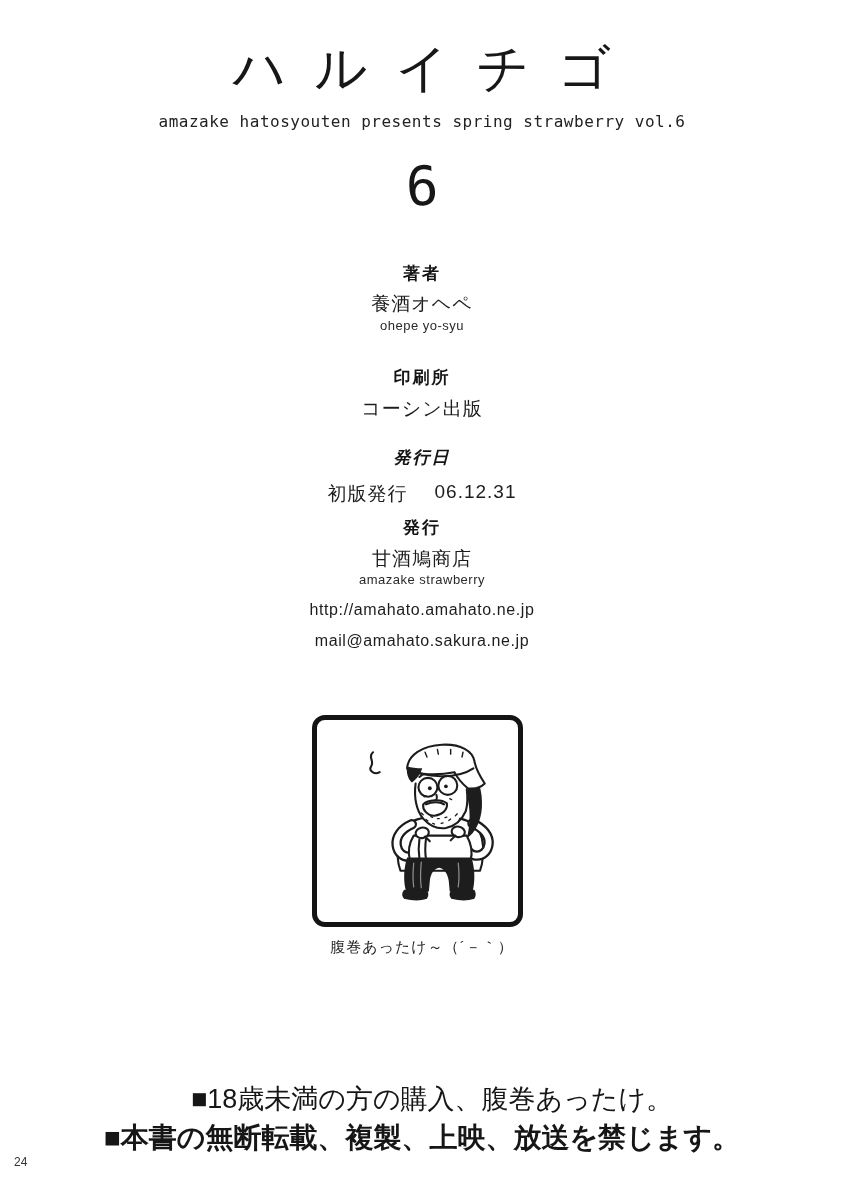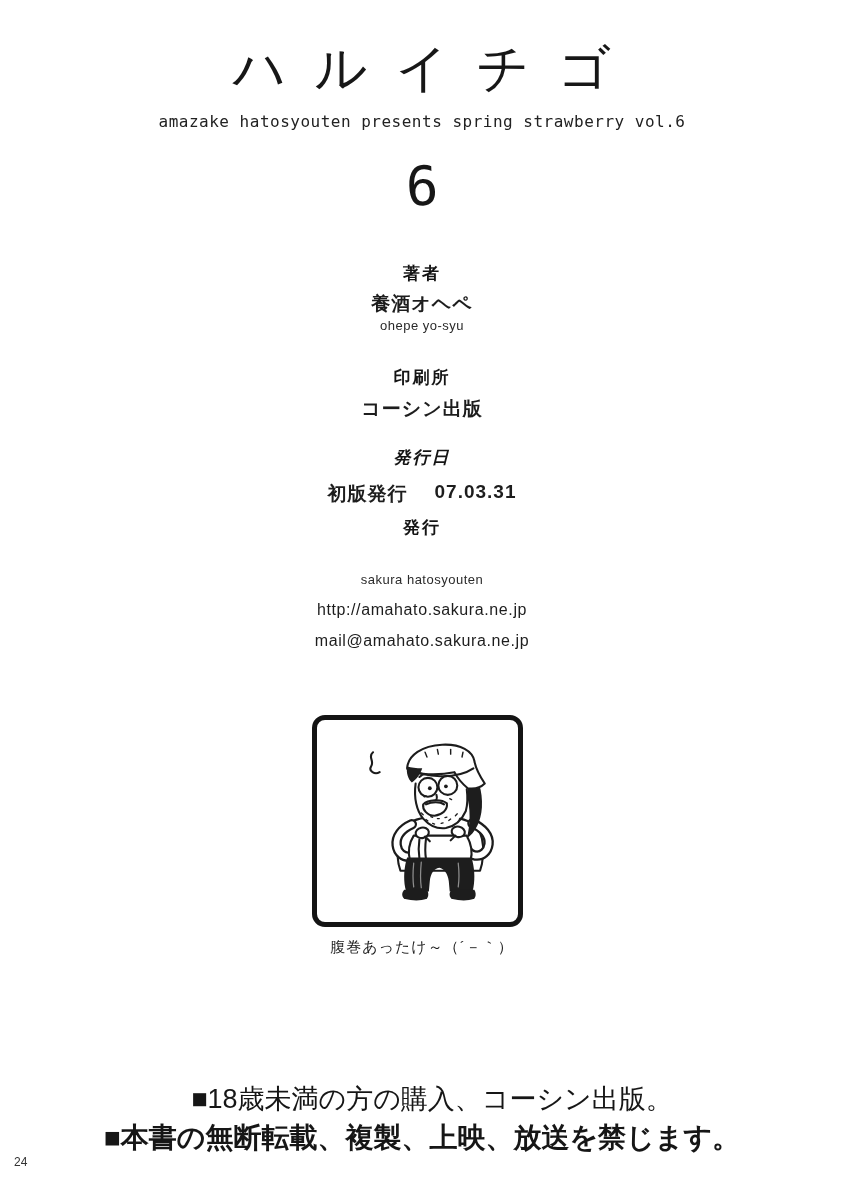--- a/index.html
+++ b/index.html
@@ -28,21 +28,21 @@
   }
   .volume {
     top:155px;
     font-family:"DejaVu Sans Mono","Liberation Mono",monospace;
     font-size:54px; font-weight:400; color:#171717;
     transform:rotate(-2deg);
   }
 
   
   .heading  { font-size:17px; font-weight:700; color:#141414; letter-spacing:2px; }
-  .value    { font-size:19px; font-weight:700; color:#1d1d1d; letter-spacing:1px; }
+  .value    { font-size:19px; font-weight:400; color:#1d1d1d; letter-spacing:1px; }
   .romaji   { font-size:13px; color:#2a2a2a; letter-spacing:0.5px; }
   .url      { font-size:16px; color:#1d1d1d; letter-spacing:0.6px; }
 
   .author-heading   { top:262px; }
   .author-name      { top:291px; }
   .author-romaji    { top:318px; }
   .printer-heading  { top:366px; }
   .printer-name     { top:396px; }
   .date-heading     { top:446px;font-style:italic; }
   .date-line        { top:481px; }
@@ -85,27 +85,28 @@
   <div class="abs value author-name">養酒オヘペ</div>
   <div class="abs heading printer-heading">印刷所</div>
 
   <div class="abs romaji author-romaji">ohepe yo-syu</div>
   <div class="abs value printer-name">コーシン出版</div>
 
   <div class="abs heading date-heading">発行日</div>
   <div class="abs value date-line">
     <span class="inner">
       <span>初版発行</span>
-      <span>07.03.31</span>
+      <span>06.12.31</span>
     </span>
   </div>
 
   <div class="abs heading pub-heading">発行</div>
-  <div class="abs romaji pub-romaji">sakura hatosyouten</div>
-  <div class="abs url website">http://amahato.sakura.ne.jp</div>
+  <div class="abs value pub-name">甘酒鳩商店</div>
+  <div class="abs romaji pub-romaji">amazake strawberry</div>
+  <div class="abs url website">http://amahato.amahato.ne.jp</div>
   <div class="abs url email">mail@amahato.sakura.ne.jp</div>
 
   <div class="frame">
     <svg viewBox="0 0 210 209" width="199" height="198" aria-hidden="true">
       <g stroke="#1c1c1c" stroke-width="2.2" fill="none" stroke-linecap="round" stroke-linejoin="round">
 
         <path d="M58,33 C52,38 60,42 56,48 C53,53 60,57 65,54"></path>
 
         <path fill="#fff" d="M113,102 C100,104 91,110 87,118 C83,127 83,139 85,151 L87,158 L171,158 L173,151 C175,139 175,127 171,118 C167,110 158,104 145,102 C135,100 123,100 113,102 Z"></path>
 
@@ -171,17 +172,17 @@
             <path d="M140,30 l0,5"></path>
             <path d="M153,33 l-1,5"></path>
         </g>
 
         <path fill="#1d1d1d" stroke="none" d="M94,48 C93,55 95,61 99,65 C104,62 108,56 110,50 C104,50 98,49 94,48 Z"></path>
       </g>
     </svg>
   </div>
   <div class="abs caption">腹巻あったけ～（´－｀）</div>
 
-  <div class="abs notice1">■18歳未満の方の購入、コーシン出版。</div>
+  <div class="abs notice1">■18歳未満の方の購入、腹巻あったけ。</div>
   <div class="abs notice2">■本書の無断転載、複製、上映、放送を禁じます。</div>
 
   <div class="page-number">24</div>
 </div>
 
 </body></html>

